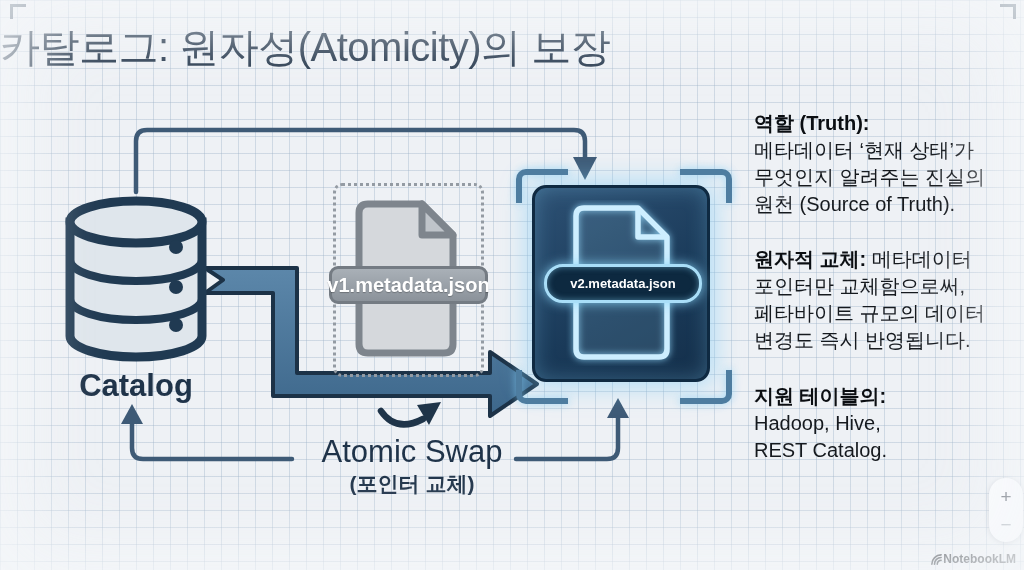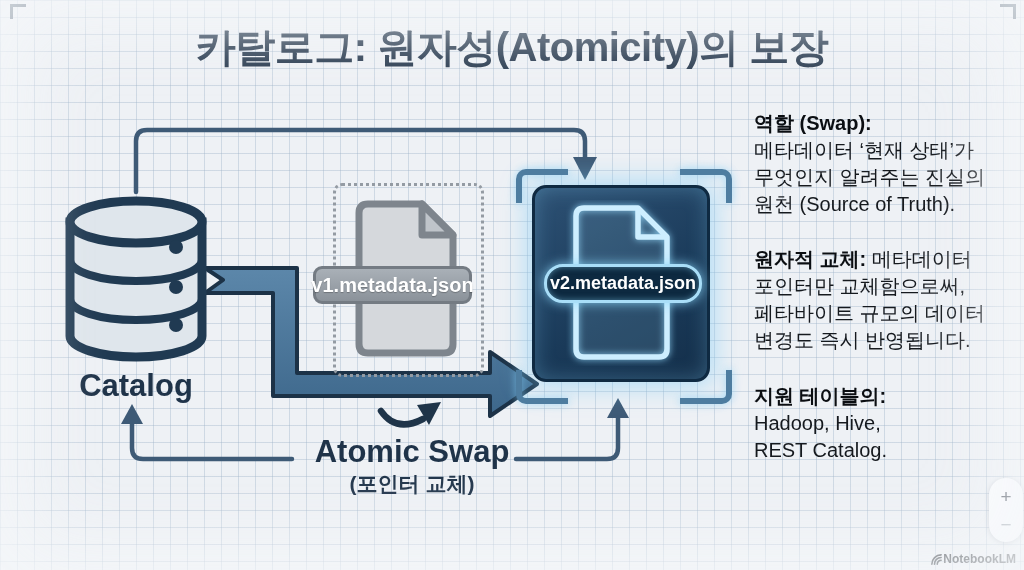--- a/index.html
+++ b/index.html
@@ -14,49 +14,49 @@
     color:#1f3349;
   }
   #canvas::after{content:"";position:absolute;inset:0;pointer-events:none;
     box-shadow:inset 0 0 70px 28px rgba(245,247,249,.85);}
   .abs{position:absolute;}
   
   .corner{width:13px;height:12px;border-color:#2c4055;border-style:solid;border-width:0;}
   .corner.tl{left:10px;top:4px;border-left-width:3px;border-top-width:3px;}
   .corner.tr{left:1000px;top:4px;border-right-width:3px;border-top-width:3px;}
   
-  .title{left:0;right:0;top:20px;text-align:center;font-size:40px;font-weight:700;
+  .title{left:0;right:0;top:20px;text-align:left;font-size:40px;font-weight:400;
     color:#24364b;letter-spacing:-.5px;}
   
   .catalog-label{left:56px;top:368px;width:160px;text-align:center;
     font-size:31px;font-weight:800;color:#1f3349;}
   
   .v1-box{left:333px;top:183px;width:145px;height:188px;border:3px dotted #949ba3;border-radius:9px;}
   .file-band{display:flex;align-items:center;justify-content:center;
     font-weight:700;color:#fff;white-space:nowrap;}
-  .v1-band{left:313px;top:266px;width:153px;height:32px;border-radius:9px;
+  .v1-band{left:329px;top:266px;width:153px;height:32px;border-radius:9px;
     background:linear-gradient(#a9b0b7,#8b929a);border:3px solid #747b83;
     font-size:20px;text-shadow:0 1px 1px rgba(0,0,0,.25);}
   
   .v2-glowbox{left:532px;top:185px;width:178px;height:197px;border-radius:14px;
     background:linear-gradient(150deg,#2d5174 0%,#1a3a59 60%,#142f4a 100%);
     border:3px solid #0f2a42;box-sizing:border-box;
     box-shadow:0 0 26px 5px rgba(128,204,246,.55), inset 0 0 20px rgba(140,216,250,.28);}
   .v2-band{left:544px;top:264px;width:152px;height:33px;border-radius:19px;
-    background:#0d2940;border:3px solid #a9def8;font-size:18px;
+    background:#0d2940;border:3px solid #a9def8;font-size:13px;
     box-shadow:0 0 12px rgba(140,215,250,.85), inset 0 0 6px rgba(140,215,250,.5);text-align:right;}
   .bracket{width:46px;height:28px;border-color:#4e7da0;border-style:solid;border-width:0;
     filter:drop-shadow(0 0 4px rgba(130,205,245,.7));}
   .br-tl{left:516px;top:169px;border-left-width:6px;border-top-width:6px;border-top-left-radius:10px;}
   .br-tr{left:680px;top:169px;border-right-width:6px;border-top-width:6px;border-top-right-radius:10px;}
   .br-bl{left:516px;top:370px;border-left-width:6px;border-bottom-width:6px;border-bottom-left-radius:10px;}
   .br-br{left:680px;top:370px;border-right-width:6px;border-bottom-width:6px;border-bottom-right-radius:10px;}
   
   .swap-label{left:262px;top:434px;width:300px;text-align:center;font-size:31px;
-    font-weight:700;color:#1f3349;}
+    font-weight:400;color:#1f3349;}
   .swap-sublabel{left:262px;top:470px;width:300px;text-align:center;font-size:21px;
     font-weight:700;color:#1f3349;}
   
   .tblock{left:754px;width:262px;font-size:20px;line-height:27px;color:#15191e;font-weight:500;}
   .tblock .head{font-weight:800;color:#0b0e12;}
   .b1{top:110px;} .b2{top:246px;} .b3{top:383px;}
   
   .zoom-pill{left:989px;top:478px;width:34px;height:64px;border-radius:17px;
     background:#fafbfe;box-shadow:0 1px 5px rgba(60,70,90,.25);
     display:flex;flex-direction:column;align-items:center;justify-content:space-between;
@@ -135,21 +135,21 @@
   <div class="abs file-band v2-band">v2.metadata.json</div>
   <div class="abs bracket br-tl"></div>
   <div class="abs bracket br-tr"></div>
   <div class="abs bracket br-bl"></div>
   <div class="abs bracket br-br"></div>
 
   <div class="abs swap-label">Atomic Swap</div>
   <div class="abs swap-sublabel">(포인터 교체)</div>
 
   <div class="abs tblock b1">
-    <div><span class="head">역할 (Swap):</span><span></span></div>
+    <div><span class="head">역할 (Truth):</span><span></span></div>
     <div>메타데이터 ‘현재 상태’가</div>
     <div>무엇인지 알려주는 진실의</div>
     <div>원천 (Source of Truth).</div>
   </div>
   <div class="abs tblock b2">
     <div><span class="head">원자적 교체:</span><span> 메타데이터</span></div>
     <div>포인터만 교체함으로써,</div>
     <div>페타바이트 규모의 데이터</div>
     <div>변경도 즉시 반영됩니다.</div>
   </div>

